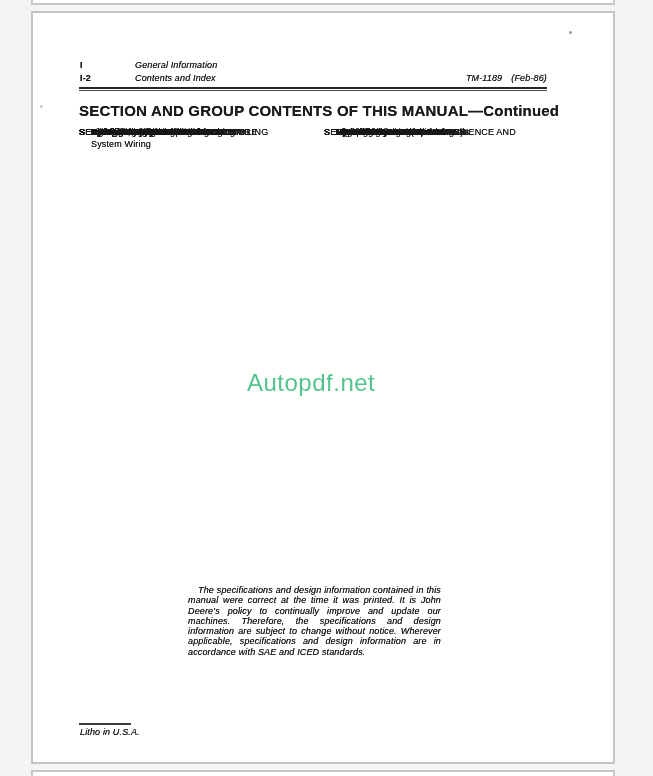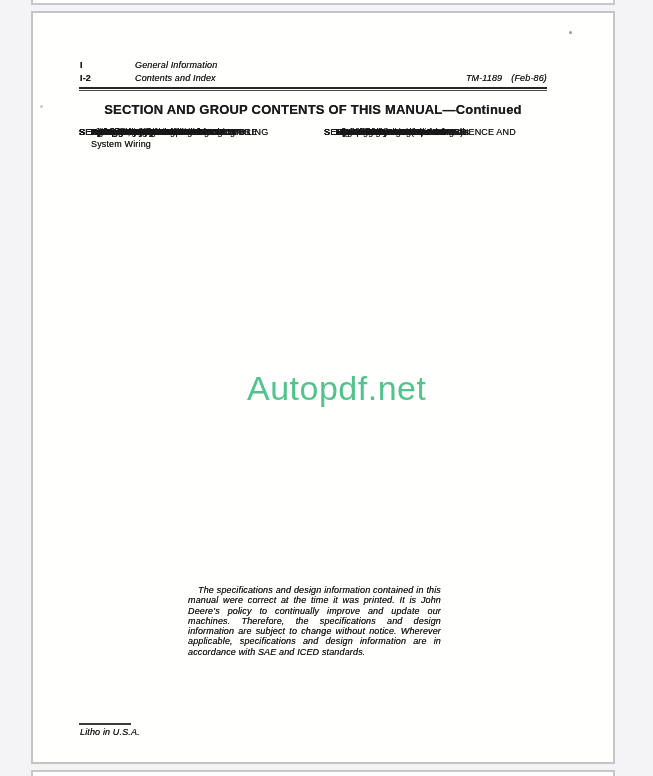--- a/index.html
+++ b/index.html
@@ -20,36 +20,36 @@
   #h-num1{left:47px;top:47px;}
   #h-num2{left:47px;top:60px;}
   #h-left1{left:102px;top:47px;}
   #h-left2{left:102px;top:60px;}
   #h-right1{left:300px;top:47px;width:214px;text-align:right;}
   #h-right2{left:300px;top:60px;width:214px;text-align:right;}
   #h-right2 span{position:static;display:inline;}
   #h-right2 .gapped{margin-left:9px;}
   #header-rule{left:46px;top:74px;width:468px;height:5px;
     background:linear-gradient(#262626 0,#262626 2px,transparent 2px,transparent 3px,#4a4a4a 3px,#4a4a4a 4px,transparent 4px);}
-  #page-title{left:46px;top:89px;width:468px;text-align:center;
-    font-size:13px;font-weight:bold;letter-spacing:0.2px;white-space:nowrap;}
+  #page-title{left:46px;top:89px;width:468px;text-align:left;
+    font-size:15px;font-weight:bold;letter-spacing:0.2px;white-space:nowrap;}
   
   .col{top:114px;width:240px;font-size:9px;line-height:11.6px;}
   #col-left{left:46px;}
   #col-right{left:291px;}
   .col .section{position:static;display:block;margin-bottom:10px;}
   .sec-h{position:static;display:block;white-space:nowrap;}
   .sec-h2{position:static;display:block;margin-left:58px;white-space:nowrap;}
   .grp{position:static;display:flex;margin-left:12px;}
   .gno{position:static;flex:0 0 52px;white-space:nowrap;}
   .gsep{position:static;flex:0 0 12px;text-align:center;}
   .gname{position:static;flex:1;white-space:nowrap;}
   .gname .wrap2{position:static;display:block;white-space:nowrap;}
   
-  #watermark{left:214px;top:356px;font-size:34px;letter-spacing:0.5px;
+  #watermark{left:214px;top:356px;font-size:24px;letter-spacing:0.5px;
     opacity:0.9;white-space:nowrap;font-weight:normal;z-index:5;
     text-shadow:none;}
   
   #disclaimer{left:155px;top:572px;width:253px;font-size:9px;
     font-style:italic;line-height:10.3px;text-align:justify;text-indent:10px;}
   
   #litho-rule{left:46px;top:710px;width:52px;height:2px;background:#3a3a3a;}
   #litho{left:47px;top:714px;font-size:9px;font-style:italic;white-space:nowrap;}
   .speck{width:3px;height:3px;background:#9a9a9a;border-radius:50%;}
   #speck1{left:536px;top:18px;}

